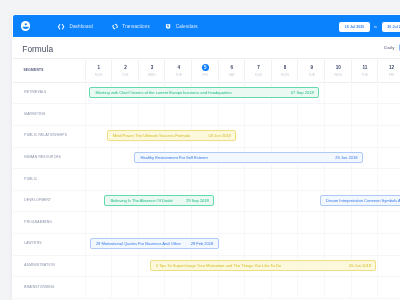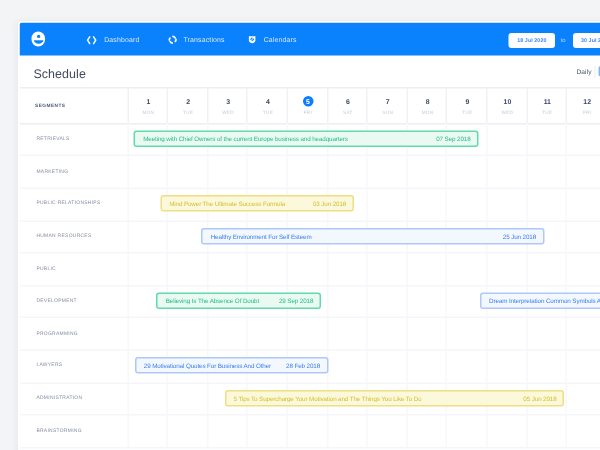--- a/index.html
+++ b/index.html
@@ -119,21 +119,21 @@
     <div class="datebox db1">
       <span>18 Jul 2020</span>
     </div>
     <div class="db-to">to</div>
     <div class="datebox db2">
       <span>30 Jul 2020</span>
     </div>
   </div>
 
   <div class="titlerow">
-    <div class="page-title">Schedule</div>
+    <div class="page-title">Formula</div>
     <div class="viewmode">Daily</div>
     <div class="vm-divider"></div>
     <div class="vm-blue"></div>
   </div>
 
   <div class="gridhead">
     <div class="seg-title">SEGMENTS</div>
   <div class="daycol" style="left: 71.5px;">
           <div class="daynum">1</div>
           <div class="daydow">MON</div>

